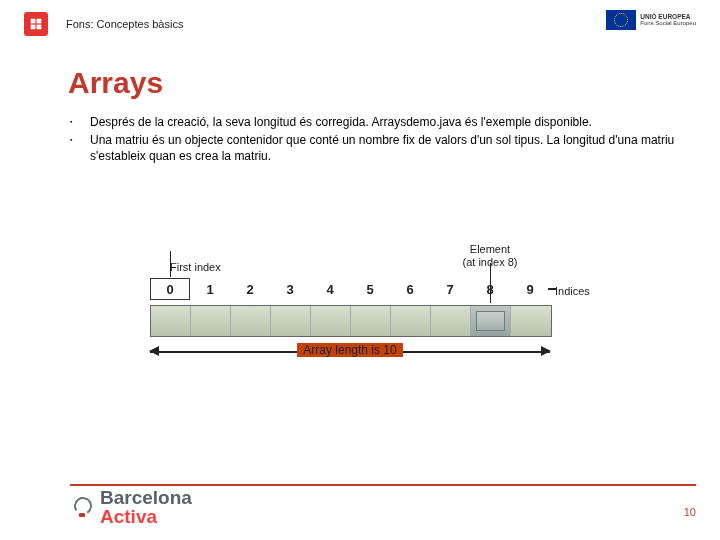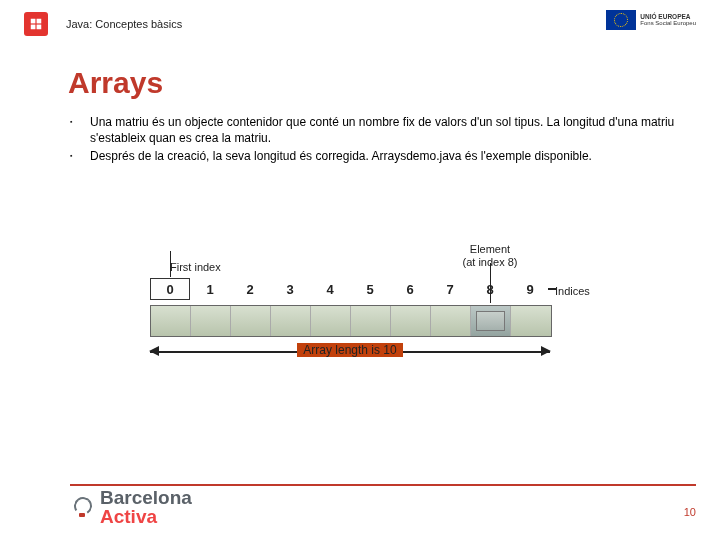--- a/index.html
+++ b/index.html
@@ -57,38 +57,38 @@
 
   <div class="header">
     <div class="header-logo">
       <svg viewBox="0 0 24 24">
           <rect x="3" y="3" width="8" height="8" fill="#fff"></rect>
           <rect x="13" y="3" width="8" height="8" fill="#fff"></rect>
           <rect x="3" y="13" width="8" height="8" fill="#fff"></rect>
           <rect x="13" y="13" width="8" height="8" fill="#fff"></rect>
         </svg>
     </div>
-    <div class="header-title">Java: Conceptes bàsics</div>
+    <div class="header-title">Fons: Conceptes bàsics</div>
   </div>
 
   <div class="eu-badge">
     <div class="eu-flag">
         <div class="ring"></div>
       </div>
     <div class="eu-text">
       <div class="b">UNIÓ EUROPEA</div>
       <div>Fons Social Europeu</div>
     </div>
   </div>
 
   <div class="section-title">Arrays</div>
 
   <ul class="bullets">
+    <li>Després de la creació, la seva longitud és corregida. Arraysdemo.java és l'exemple disponible.</li>
     <li>Una matriu és un objecte contenidor que conté un nombre fix de valors d'un sol tipus. La longitud d'una matriu s'estableix quan es crea la matriu.</li>
-    <li>Després de la creació, la seva longitud és corregida. Arraysdemo.java és l'exemple disponible.</li>
   </ul>
 
   <div class="diagram">
     <div class="label-first">First index</div>
     <div class="ptr first-ptr"></div>
 
     <div class="label-elem">
       <span>Element</span><br>
       <span>(at index 8)</span>
     </div>

